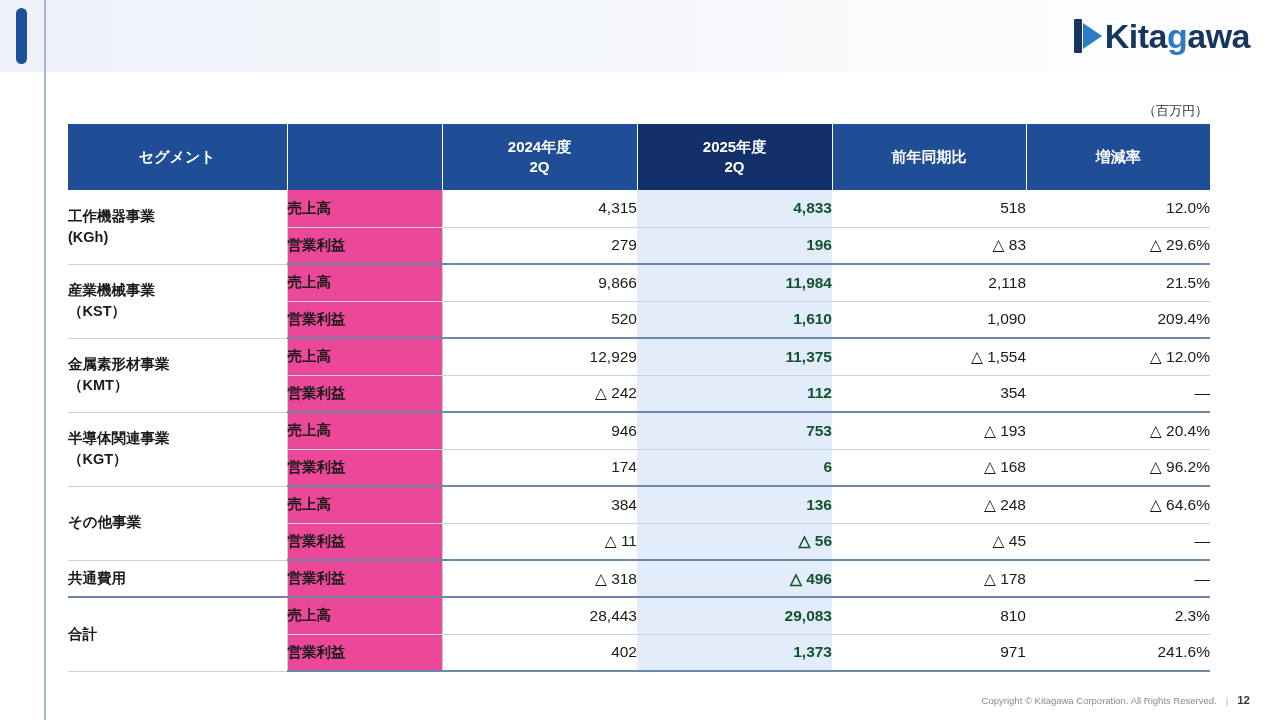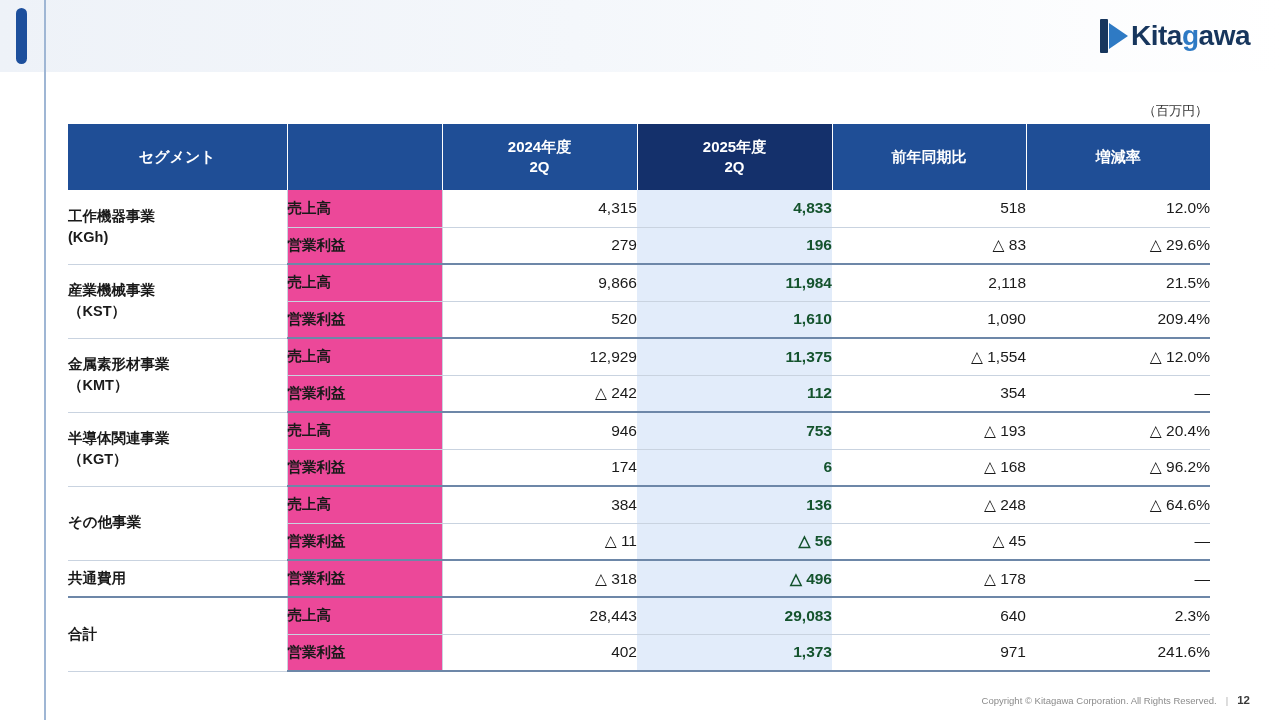--- a/index.html
+++ b/index.html
@@ -58,21 +58,21 @@
   }
   .logo-mark .arrow {
     position: absolute;
     left: 9px; top: 4px;
     width: 0; height: 0;
     border-top: 13px solid transparent;
     border-bottom: 13px solid transparent;
     border-left: 19px solid #2e7ac4;
   }
   .logo-text {
-    font-size: 28px;
+    font-size: 34px;
     font-weight: bold;
     color: #17365d;
     letter-spacing: -0.5px;
     line-height: 34px;
   }
   .logo-text .accent { color: #2e7ac4; }
 
   
   .left-rule {
     position: absolute;
@@ -330,21 +330,21 @@
           <td class="num rate">—</td>
         </tr>
 
         <tr>
           <td class="seg-name" rowspan="2">
             <div>合計</div>
           </td>
           <td class="item">売上高</td>
           <td class="num prev">28,443</td>
           <td class="num curr">29,083</td>
-          <td class="num yoy">640</td>
+          <td class="num yoy">810</td>
           <td class="num rate">2.3%</td>
         </tr>
         <tr class="group-end">
           <td class="item">営業利益</td>
           <td class="num prev">402</td>
           <td class="num curr">1,373</td>
           <td class="num yoy">971</td>
           <td class="num rate">241.6%</td>
         </tr>
 

